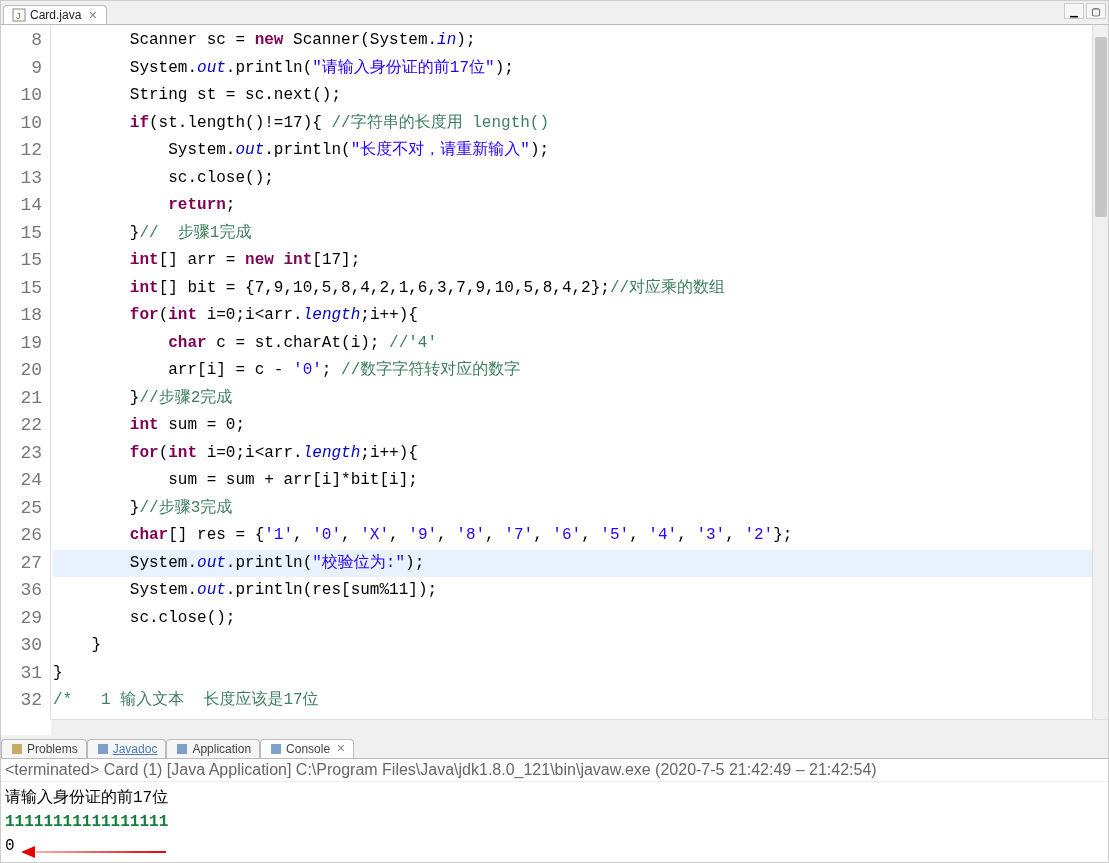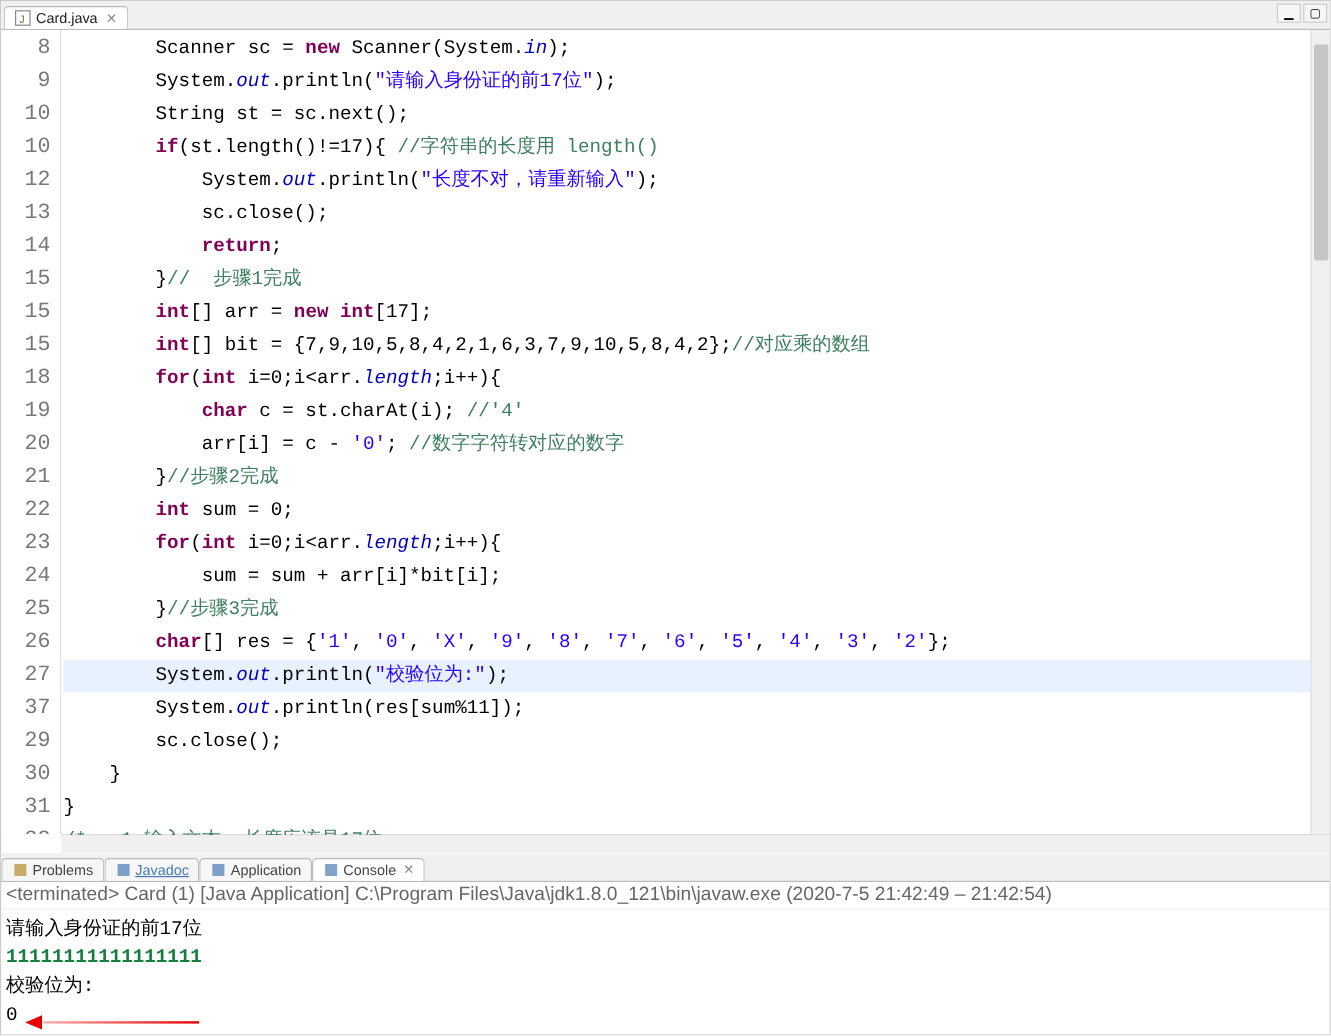--- a/index.html
+++ b/index.html
@@ -74,21 +74,21 @@
         <div>18</div>
         <div>19</div>
         <div>20</div>
         <div>21</div>
         <div>22</div>
         <div>23</div>
         <div>24</div>
         <div>25</div>
         <div>26</div>
         <div>27</div>
-        <div>37</div>
+        <div>36</div>
         <div>29</div>
         <div>30</div>
         <div>31</div>
         <div>32</div>
       </div>
     <div class="code" id="code"><div class="code-line">        Scanner sc = <span class="kw">new</span> Scanner(System.<span class="field">in</span>);</div><div class="code-line">        System.<span class="field">out</span>.println(<span class="str">"请输入身份证的前17位"</span>);</div><div class="code-line">        String st = sc.next();</div><div class="code-line">        <span class="kw">if</span>(st.length()!=17){ <span class="cmt">//字符串的长度用 length()</span></div><div class="code-line">            System.<span class="field">out</span>.println(<span class="str">"长度不对，请重新输入"</span>);</div><div class="code-line">            sc.close();</div><div class="code-line">            <span class="kw">return</span>;</div><div class="code-line">        }<span class="cmt">//  步骤1完成</span></div><div class="code-line">        <span class="kw">int</span>[] arr = <span class="kw">new</span> <span class="kw">int</span>[17];</div><div class="code-line">        <span class="kw">int</span>[] bit = {7,9,10,5,8,4,2,1,6,3,7,9,10,5,8,4,2};<span class="cmt">//对应乘的数组</span></div><div class="code-line">        <span class="kw">for</span>(<span class="kw">int</span> i=0;i&lt;arr.<span class="field">length</span>;i++){</div><div class="code-line">            <span class="kw">char</span> c = st.charAt(i); <span class="cmt">//'4'</span></div><div class="code-line">            arr[i] = c - <span class="ch">'0'</span>; <span class="cmt">//数字字符转对应的数字</span></div><div class="code-line">        }<span class="cmt">//步骤2完成</span></div><div class="code-line">        <span class="kw">int</span> sum = 0;</div><div class="code-line">        <span class="kw">for</span>(<span class="kw">int</span> i=0;i&lt;arr.<span class="field">length</span>;i++){</div><div class="code-line">            sum = sum + arr[i]*bit[i];</div><div class="code-line">        }<span class="cmt">//步骤3完成</span></div><div class="code-line">        <span class="kw">char</span>[] res = {<span class="ch">'1'</span>, <span class="ch">'0'</span>, <span class="ch">'X'</span>, <span class="ch">'9'</span>, <span class="ch">'8'</span>, <span class="ch">'7'</span>, <span class="ch">'6'</span>, <span class="ch">'5'</span>, <span class="ch">'4'</span>, <span class="ch">'3'</span>, <span class="ch">'2'</span>};</div><div class="code-line highlighted">        System.<span class="field">out</span>.println(<span class="str">"校验位为:"</span>);</div><div class="code-line">        System.<span class="field">out</span>.println(res[sum%11]);</div><div class="code-line">        sc.close();</div><div class="code-line">    }</div><div class="code-line">}</div><div class="code-line"><span class="cmt">/*   1 输入文本  长度应该是17位</span></div></div>
     <div class="scrollbar-v"></div>
   </div>
   <div class="scrollbar-h"></div>
 
@@ -118,20 +118,19 @@
         <span>Console</span>
         <span class="close-x">✕</span>
       </div>
     </div>
 
   <div class="console-status">&lt;terminated&gt; Card (1) [Java Application] C:\Program Files\Java\jdk1.8.0_121\bin\javaw.exe  (2020-7-5 21:42:49 – 21:42:54)</div>
 
   <div class="console-out">
     <div class="cn-text">请输入身份证的前17位</div>
     <div class="user-input">11111111111111111</div>
-    <div class="cn-text">校验位为:</div>
     <div>0</div>
     <div class="arrow">
       <div class="arrow-head"></div>
       <div class="arrow-line"></div>
     </div>
   </div>
 </div>
 
 </body></html>

